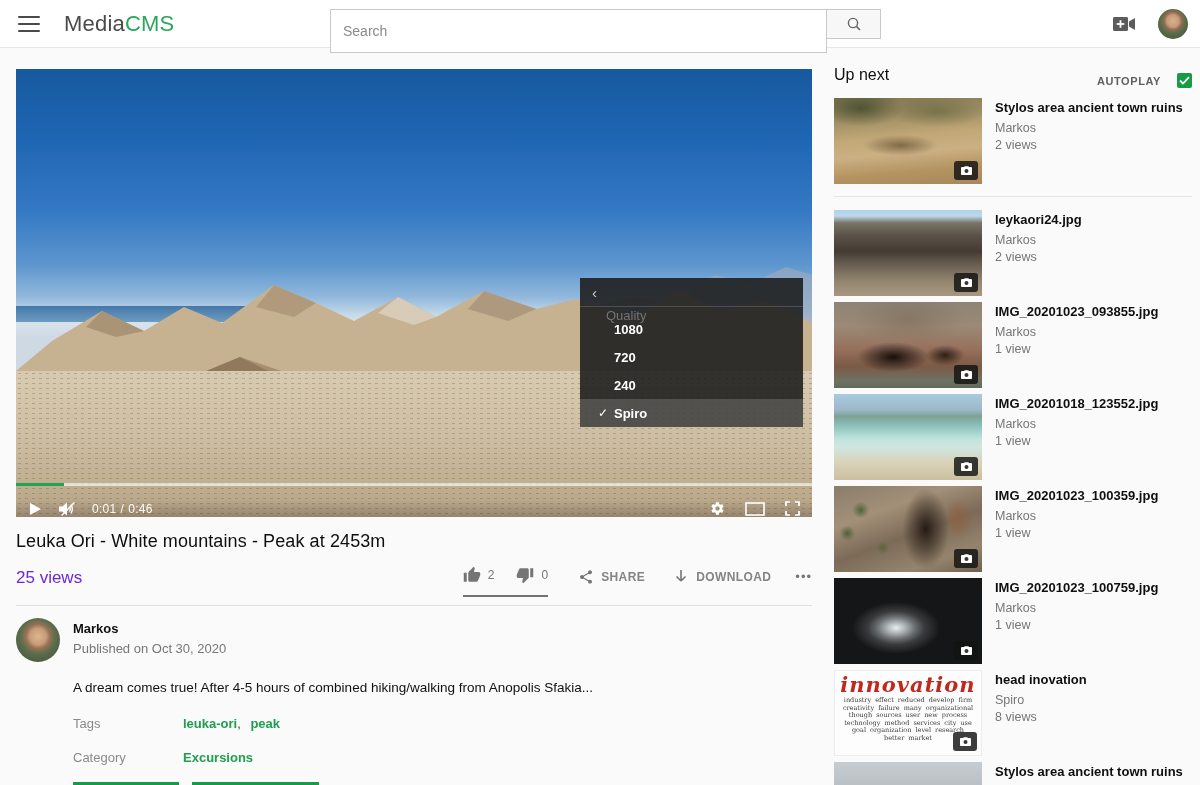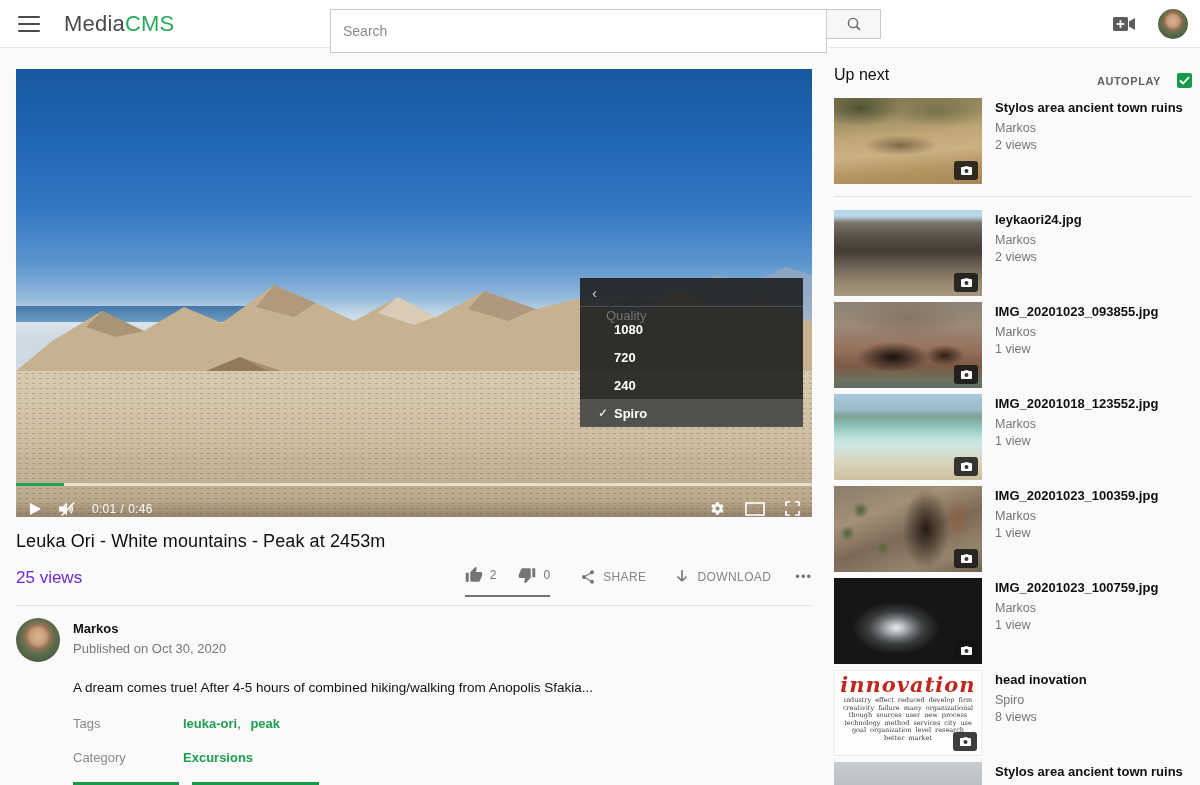--- a/index.html
+++ b/index.html
@@ -59,21 +59,21 @@
   .spacer{flex:1;}
 
   
   .vtitle{font-size:18px;font-weight:400;color:#0f0f0f;margin-top:14px;letter-spacing:.1px;}
   .meta-row{display:flex;align-items:flex-end;margin-top:14px;}
   .views{font-size:17px;color:#6d28d9;}
   .actions{margin-left:auto;display:flex;align-items:center;color:#757575;}
   .rating-group{position:relative;display:flex;align-items:center;padding-bottom:4px;}
   .act-btn{display:flex;align-items:center;gap:7px;background:none;border:none;cursor:pointer;color:#757575;font-family:"Liberation Sans",sans-serif;}
   .act-btn .cnt{font-size:12px;color:#757575;}
-  .act-label{font-size:12px;font-weight:normal;letter-spacing:.4px;color:#848484;}
+  .act-label{font-size:12px;font-weight:bold;letter-spacing:.4px;color:#848484;}
   .like-btn{margin-right:22px;}
   .rating-underline{position:absolute;left:0;right:0;bottom:-9px;height:2px;background:#737373;}
   .share-btn{margin-left:30px;}
   .dl-btn{margin-left:28px;}
   .more-btn{margin-left:24px;font-size:13px;letter-spacing:1px;color:#757575;padding-bottom:2px;}
   .divider{height:1px;background:#e2e2e2;margin-top:17px;}
 
   
   .author-row{display:flex;margin-top:12px;}
   .avatar-lg{width:44px;height:44px;border-radius:50%;flex:none;cursor:pointer;border:none;

